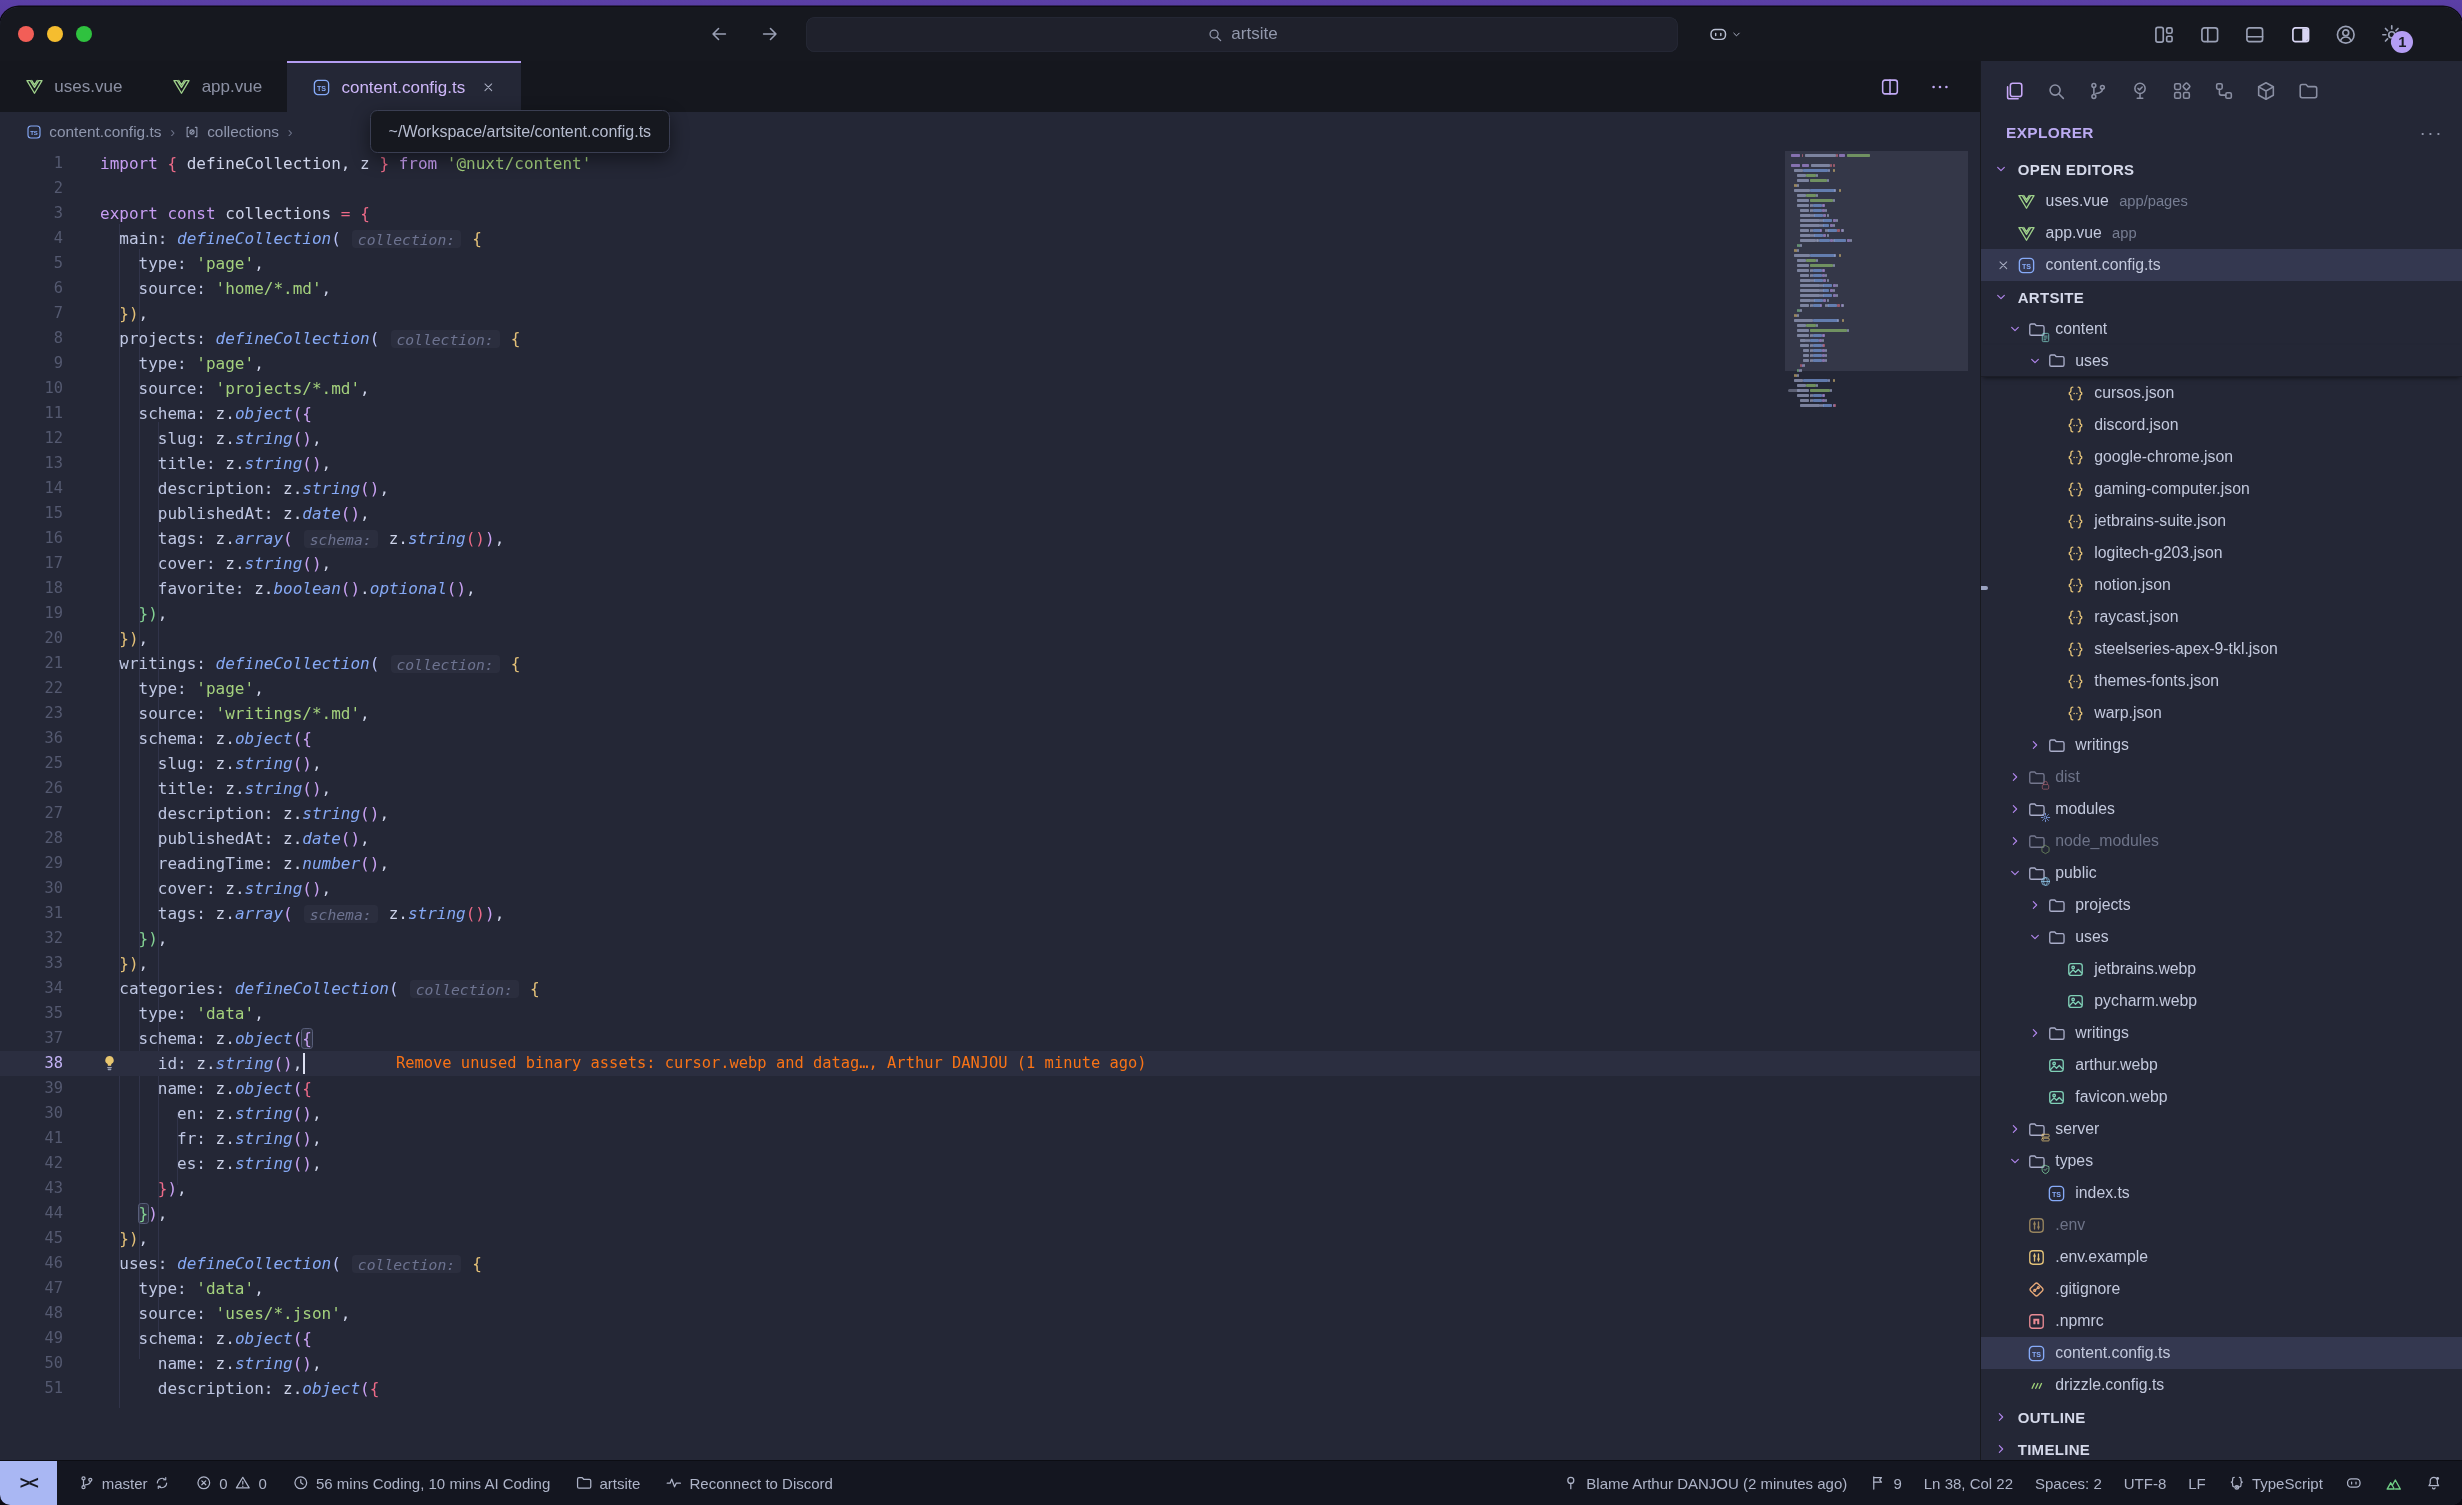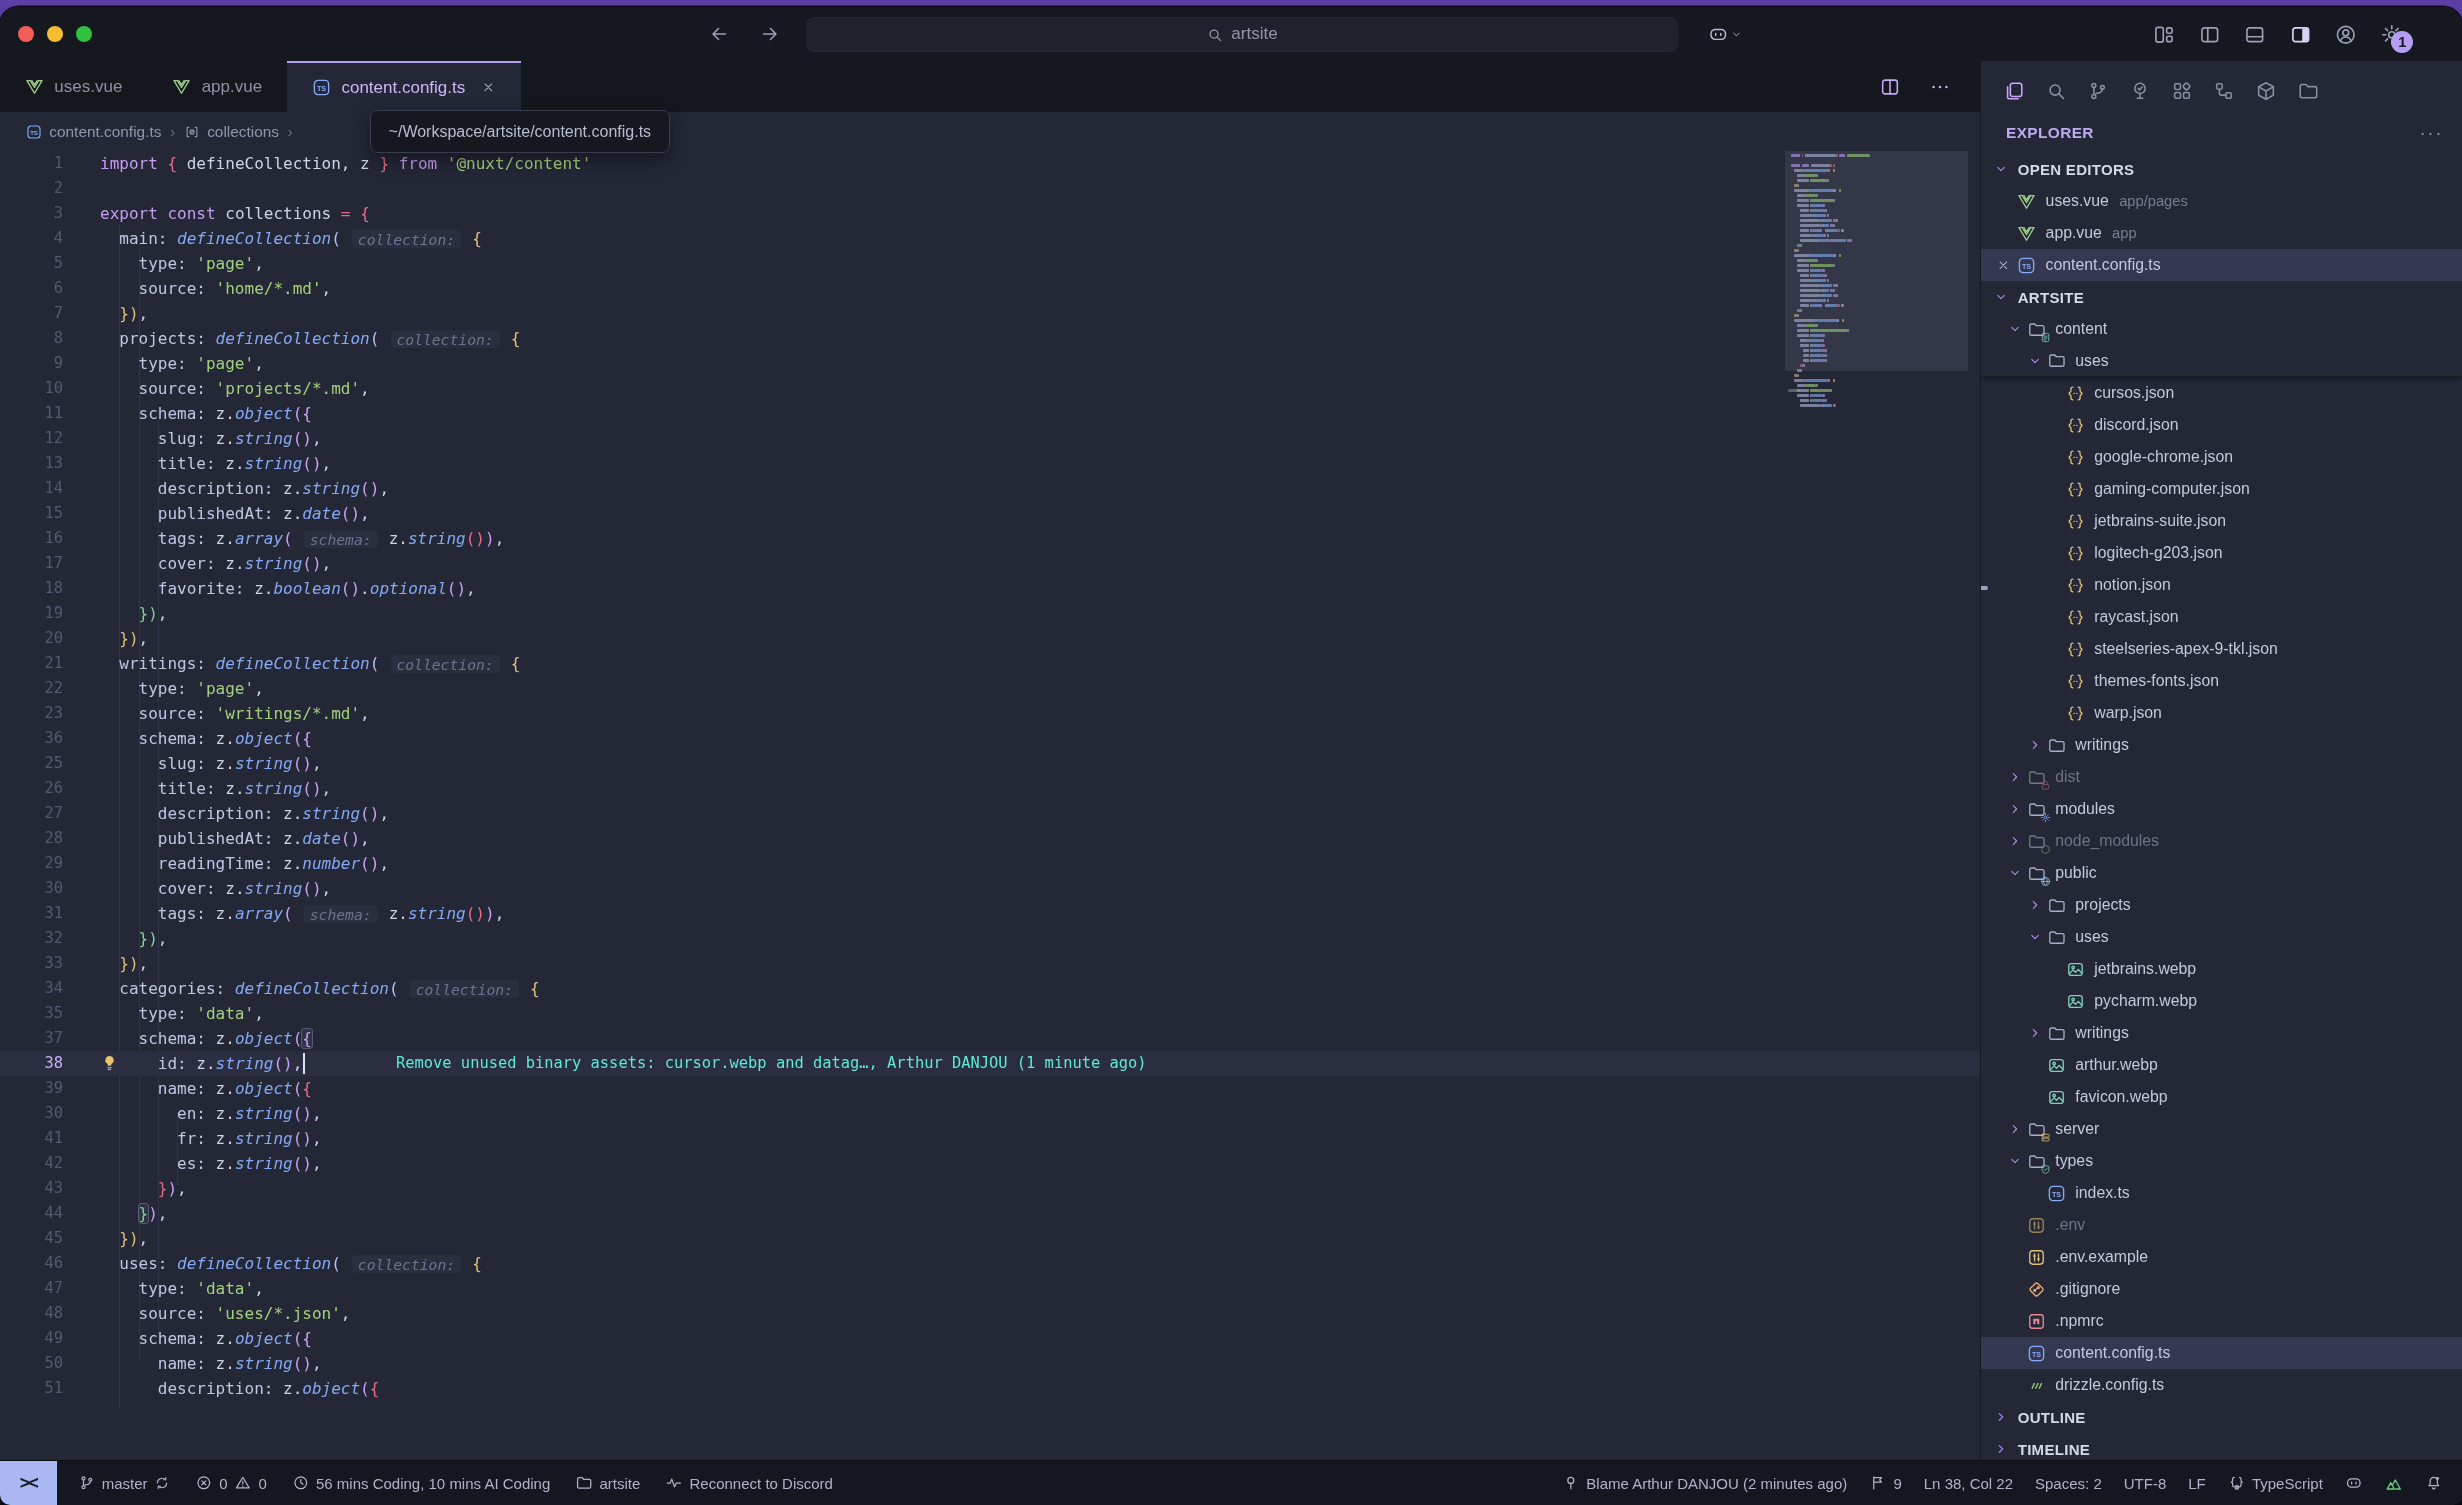--- a/index.html
+++ b/index.html
@@ -42,21 +42,21 @@
   .line{position:relative;height:25px;line-height:25px;white-space:pre;z-index:2}
   .line.active{background:#2b2e40}
   .line.active .ln-num{color:#c3b3f5}
   .ln-num{position:absolute;left:0;top:0;width:63px;text-align:right;color:#545970;font-size:15.4px}
   .code{position:absolute;left:100px;top:0}
   .tk{font-style:normal}
   .tk-f{font-style:italic}
   .tk-h{font-style:italic;background:#2b2e3e;border-radius:3.7px;padding:0.7px 5.9px;margin:0 1.5px;font-size:14.7px}
   .tk.match{outline:1.1px solid #585e7a;outline-offset:-0.7px;background:rgba(130,140,170,.13);border-radius:2.2px}
   .cursor{position:absolute;left:303px;top:1.5px;width:1.8px;height:21px;background:#dde1f2}
-  .blame{position:absolute;left:396px;top:0;color:#5eead4;font-size:15.4px}
+  .blame{position:absolute;left:396px;top:0;color:#f97316;font-size:15.4px}
   .bulb{position:absolute;left:100px;top:2.2px}
   
   .minimap{position:absolute;top:0;left:1785px;width:183px;bottom:0;z-index:3}
   .mm-line{position:absolute;height:3.1px;border-radius:0.7px}
   .mm-slider{position:absolute;left:0;top:0;width:100%;height:220px;background:rgba(195,200,235,.10)}
   .mm-mark{position:absolute;left:2.9px;top:238px;width:11.7px;height:2.9px;background:#8a90a8;opacity:.55;border-radius:1.5px}
   
   .sidebar{position:absolute;top:54px;left:1980px;right:0;bottom:45px;background:#242736;border-left:1.5px solid #17191f;overflow:hidden}
   .activity{display:flex;gap:20px;padding:11.7px 0 0 22px;color:#8a8fa3;height:48px;align-items:center}
   .activity .act-active{color:#c8a8f8}

